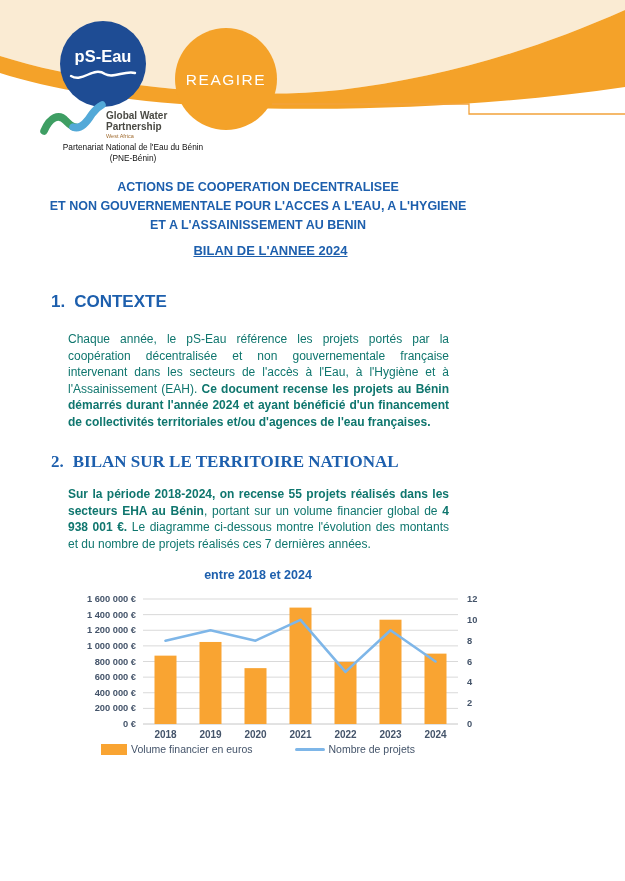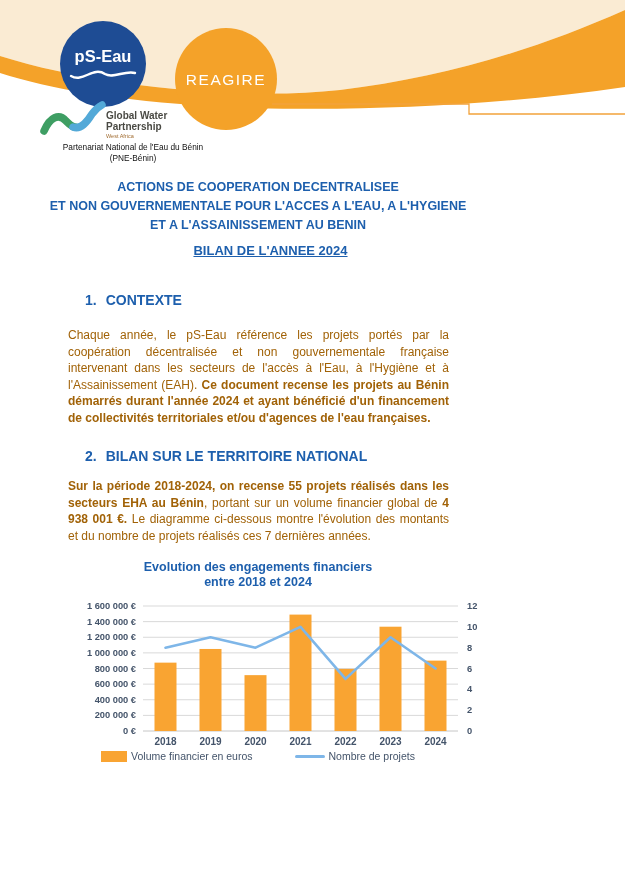--- a/index.html
+++ b/index.html
@@ -13,25 +13,25 @@
   }
   .header-svg{display:block;position:absolute;top:0;left:0;}
   .content{position:absolute;top:170px;left:0;width:516px;}
 
   .doc-title{margin-top:8px;text-align:center;color:#1d5fad;font-weight:700;
     font-size:12.5px;line-height:19px;}
   .doc-title div{white-space:nowrap;}
   .doc-subtitle{margin-top:8px;text-align:center;color:#1d5fad;font-weight:700;
     font-size:13px;text-decoration:underline;padding-left:25px;}
 
-  .section-heading{margin:34px 68px 0 85px;color:#1d5fad;font-weight:700;font-size:14px;}
+  .section-heading{margin:34px 68px 0 51px;color:#1d5fad;font-weight:700;font-size:17px;}
   .section-heading .num{margin-right:9px;}
-  .section-heading.second{margin-top:22px;}
+  .section-heading.second{margin-top:22px;font-family:Liberation Serif, serif;}
 
-  .para{margin:19px 67px 0 68px;color:#a16207;font-size:12px;line-height:16.5px;
+  .para{margin:19px 67px 0 68px;color:#0f766e;font-size:12px;line-height:16.5px;
     text-align:justify;}
   .para .b{font-weight:700;}
   .para.tight{margin-top:14px;}
 
   .chart-block{margin-top:16px;text-align:center;}
   .chart-title{color:#1d5fad;font-weight:700;font-size:12.5px;line-height:15px;}
   .chart-svg{display:block;margin:6px auto 0 auto;}
   .chart-legend{display:flex;justify-content:center;align-items:flex-start;gap:42px;
     margin-top:2px;font-size:10.5px;color:#44546a;}
   .legend-item{display:flex;align-items:center;gap:4px;}
@@ -90,21 +90,20 @@
 
     <div class="section-heading second">
       <span class="num">2.</span><span>BILAN SUR LE TERRITOIRE NATIONAL</span>
     </div>
 
 
     <div class="para tight"><span class="b">Sur la période 2018-2024, on recense 55 projets réalisés dans les secteurs EHA au Bénin</span><span>, portant sur un volume financier global de </span><span class="b">4 938 001 €.</span><span> Le diagramme ci-dessous montre l'évolution des montants et du nombre de projets réalisés ces 7 dernières années.</span></div>
 
     <div class="chart-block">
       <div class="chart-title">
-        <div>Evolution des engagements financiers</div>
         <div>entre 2018 et 2024</div>
       </div>
 
       <svg id="chart-svg" class="chart-svg" width="450" height="152" viewBox="0 0 450 152">
           <line x1="110" y1="135" x2="425" y2="135" stroke="#c6c6c6" stroke-width="1"></line>
           <text x="103" y="138" text-anchor="end" fill="#44546a" font-size="9.3" font-weight="600">0 €</text>
           <line x1="110" y1="119.375" x2="425" y2="119.375" stroke="#d9d9d9" stroke-width="1"></line>
           <text x="103" y="122.375" text-anchor="end" fill="#44546a" font-size="9.3" font-weight="600">200 000 €</text>
           <line x1="110" y1="103.75" x2="425" y2="103.75" stroke="#d9d9d9" stroke-width="1"></line>
           <text x="103" y="106.75" text-anchor="end" fill="#44546a" font-size="9.3" font-weight="600">400 000 €</text>

